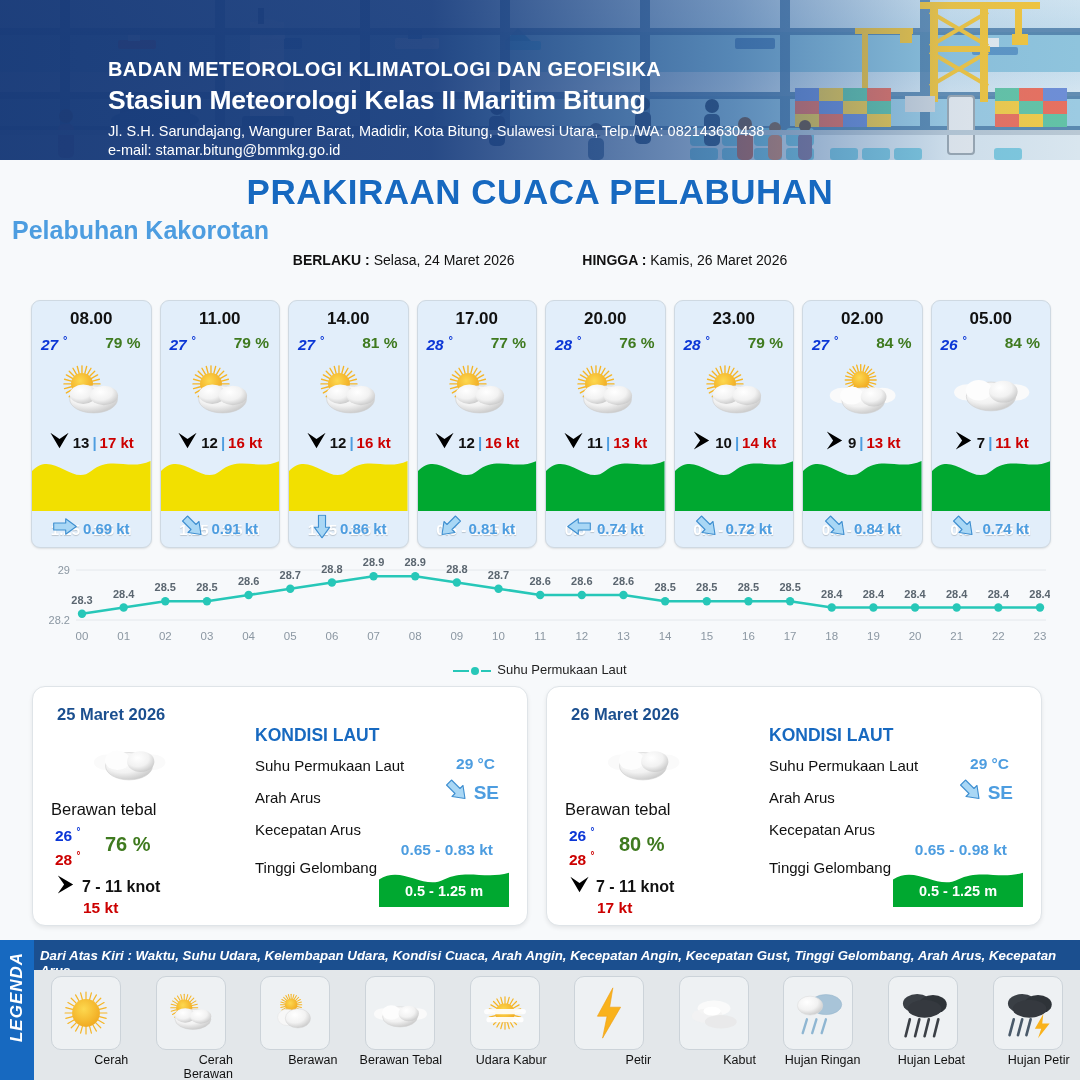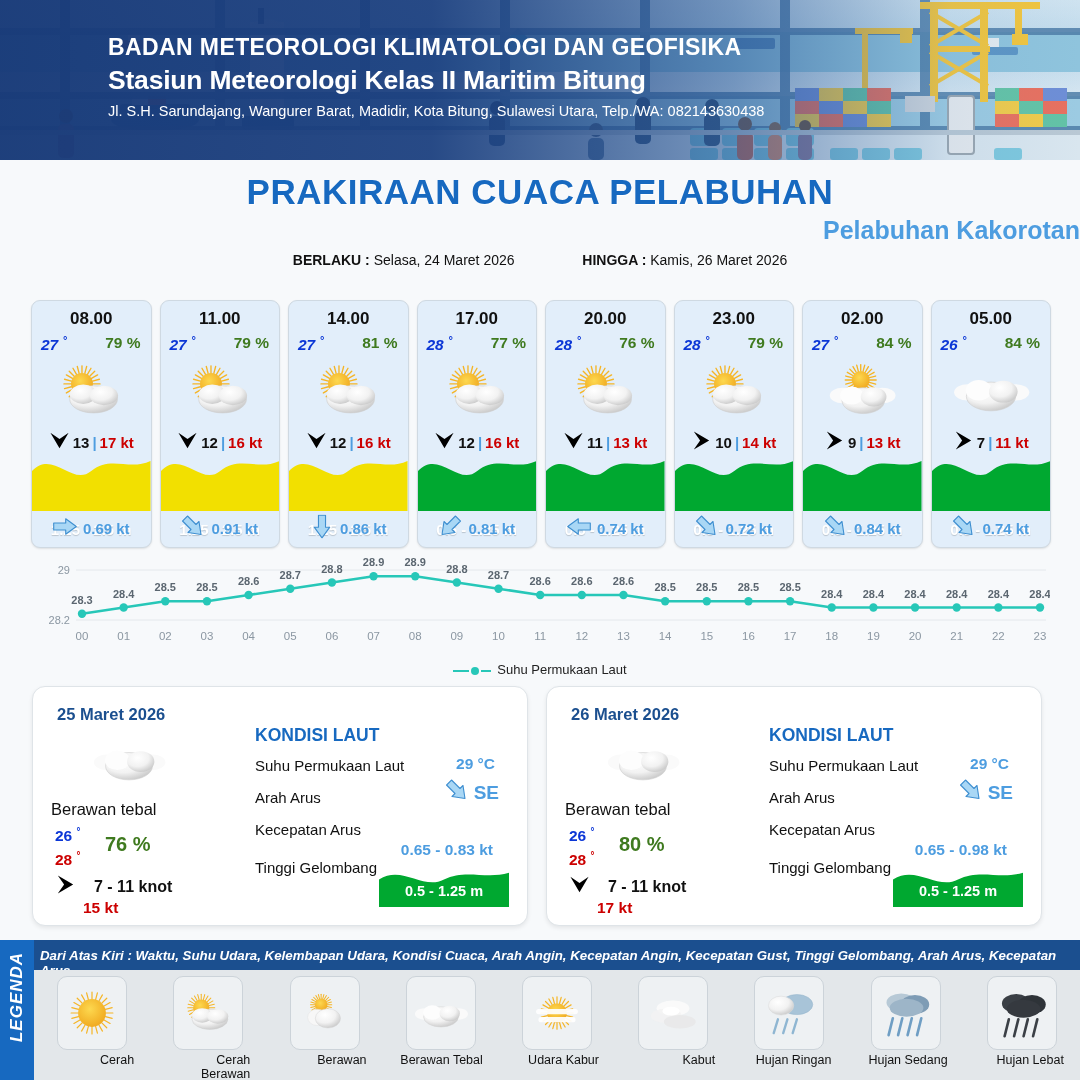--- a/index.html
+++ b/index.html
@@ -21,34 +21,34 @@
     background:linear-gradient(90deg, rgba(24,58,120,.97) 0%, rgba(26,62,126,.93) 40%, rgba(40,86,150,.55) 68%, rgba(90,140,190,.10) 88%, rgba(255,255,255,0) 100%);
   }
   .logo-circle {
     position:absolute; left:8px; top:28px; width:86px; height:110px;
     background:#fff; border-radius:50px; display:flex; flex-direction:column;
     align-items:center; justify-content:center;
   }
   .logo-badge { width:58px; height:58px; position:relative; }
   .logo-word { font-size:15px; font-weight:bold; color:#111; letter-spacing:.3px; margin-top:2px; }
   .hdr-text { position:absolute; left:108px; top:34px; color:#fff; }
-  .hdr-line1 { font-size:23px; font-weight:bold; letter-spacing:.4px; }
+  .hdr-line1 { font-size:20px; font-weight:bold; letter-spacing:.4px;margin-top:24px; }
   .hdr-line2 { font-size:26.5px; font-weight:bold; margin-top:4px; letter-spacing:-.2px; }
   .hdr-line3 { font-size:14.5px; margin-top:7px; }
   .hdr-line4 { font-size:14.5px; margin-top:3px; }
 
   
   .title-main {
     position:absolute; left:0; top:172px; width:1080px; text-align:center;
     font-size:35px; font-weight:bold; color:#1769c0; letter-spacing:.5px;
     text-shadow:1px 1px 0 rgba(255,255,255,.9);
   }
   .title-sub {
-    position:absolute; left:0; top:216px; width:1080px; text-align:right;
-    font-size:25px; font-weight:bold; color:#4d9de0;
+    position:absolute; left:0; top:216px; width:1080px; text-align:left;
+    font-size:25px; font-weight:bold; color:#4d9de0;padding-left:12px;
   }
   .valid-row { position:absolute; left:0; top:252px; width:1080px; text-align:center; font-size:14px; color:#111; }
   .valid-row b { font-weight:bold; }
   .valid-gap { display:inline-block; width:60px; }
 
   .date-label {
     position:absolute; left:33px; top:277px; font-size:17px;
     font-weight:bold; color:#8b5cf6;margin-top:36px;
   }
 
@@ -85,21 +85,21 @@
   .daily { position:absolute; top:686px; width:496px; height:240px; background:#fff; border:1px solid #dfe4e8; border-radius:13px; box-shadow:0 2px 4px rgba(0,0,0,.08); }
   .daily-l { left:32px; }
   .daily-r { left:546px; }
   .d-date { position:absolute; left:24px; top:18px; font-size:16.5px; font-weight:bold; color:#1b4f8f; }
   .d-icon { position:absolute; left:54px; top:48px; width:84px; height:52px; }
   .d-cond { position:absolute; left:18px; top:113px; font-size:16.5px; color:#111; }
   .d-tmin { position:absolute; left:22px; top:139px; font-size:15.5px; font-weight:bold; color:#0b36d6; }
   .d-tmax { position:absolute; left:22px; top:163px; font-size:15.5px; font-weight:bold; color:#cc0000; }
   .d-tmin small, .d-tmax small { font-size:10px; vertical-align:super; }
   .d-hum { position:absolute; left:72px; top:146px; font-size:20px; font-weight:bold; color:#3f7a1f; }
-  .d-windrow { position:absolute; left:22px; top:188px; display:flex; align-items:center; gap:18px; font-size:16px; font-weight:bold; color:#111; }
+  .d-windrow { position:absolute; left:22px; top:188px; display:flex; align-items:center; gap:6px; font-size:16px; font-weight:bold; color:#111; }
   .d-gust { position:absolute; left:50px; top:212px; font-size:15.5px; font-weight:bold; color:#cc0000; }
   .d-seatitle { position:absolute; left:222px; top:38px; font-size:17.5px; font-weight:bold; color:#1769c0; }
   .d-row { position:absolute; left:222px; font-size:15px; color:#111; }
   .d-val { position:absolute; font-size:15.5px; font-weight:bold; color:#4d9de0; }
   .d-wave { position:absolute; right:18px; bottom:18px; width:130px; height:48px; }
   .d-wave-lbl { position:absolute; right:18px; bottom:26px; width:130px; text-align:center; font-size:14.5px; font-weight:bold; color:#fff; }
 
   
   .legenda { position:absolute; left:0; top:940px; width:1080px; height:140px; background:#fff; }
   .legenda-blue { position:absolute; left:0; top:0; width:1080px; height:140px; background:#1b4f8f; }
@@ -254,20 +254,21 @@
     <rect x="0" y="130" width="1080" height="5" fill="#b9c8d4"></rect>
   </svg>
 
   <div class="hdr-overlay"></div>
 
 
   <div class="hdr-text">
     <div class="hdr-line1">BADAN METEOROLOGI KLIMATOLOGI DAN GEOFISIKA</div>
     <div class="hdr-line2">Stasiun Meteorologi Kelas II Maritim Bitung</div>
     <div class="hdr-line3">Jl. S.H. Sarundajang, Wangurer Barat, Madidir, Kota Bitung, Sulawesi Utara, Telp./WA: 082143630438</div>
+    <div class="hdr-line4">e-mail: stamar.bitung@bmmkg.go.id</div>
   </div>
 </div>
 
 <div class="title-main">PRAKIRAAN CUACA PELABUHAN</div>
 <div class="title-sub">Pelabuhan Kakorotan</div>
 <div class="valid-row">
   <b>BERLAKU :</b>
   <span>Selasa, 24 Maret 2026</span>
   <span class="valid-gap"></span>
   <b>HINGGA :</b>
@@ -1209,20 +1210,28 @@
       <g fill="#ffffff" opacity=".92">
         <rect x="14" y="38" width="72" height="9" rx="4.5"></rect>
         <rect x="18" y="52" width="64" height="9" rx="4.5"></rect>
       </g>
           </svg>
         </div>
     <div class="leg-lbl">Udara Kabur</div>
       </div>
       <div class="leg-item">
         <div class="leg-tile">
+          <svg viewBox="0 0 60 90" width="58" height="58">
+      <polygon points="36,6 12,50 27,50 20,84 48,36 31,36" fill="#f9b21c" stroke="#f0a015" stroke-width="1"></polygon>
+          </svg>
+        </div>
+    <div class="leg-lbl">Petir</div>
+      </div>
+      <div class="leg-item">
+        <div class="leg-tile">
           <svg viewBox="0 0 120 80" width="58" height="58">
             <defs>
     <radialGradient id="cgL6" cx="38%" cy="32%" r="72%">
       <stop offset="0%" stop-color="#ffffff"></stop>
                 <stop offset="58%" stop-color="#f2f2f2"></stop>
                 <stop offset="100%" stop-color="#c9c9c9"></stop>
     </radialGradient>
     <radialGradient id="sgL6" cx="42%" cy="36%" r="68%">
       <stop offset="0%" stop-color="#fdd84f"></stop>
                 <stop offset="100%" stop-color="#f0a81e"></stop>
@@ -1253,47 +1262,47 @@
       <ellipse cx="70" cy="34" rx="30" ry="19" fill="#a8c4d8" stroke="#93b4cc"></ellipse>
       <ellipse cx="40" cy="36" rx="24" ry="18" fill="url(#cgL7)" stroke="#dadada"></ellipse>
       <g stroke="#8fb6d2" stroke-width="4.5" stroke-linecap="round">
         <line x1="34" y1="62" x2="26" y2="88"></line>
               <line x1="52" y1="62" x2="44" y2="88"></line>
         <line x1="70" y1="62" x2="62" y2="88"></line>
             </g>
           </svg>
         </div>
     <div class="leg-lbl">Hujan Ringan</div>
-      </div>
-      <div class="leg-item">
-        <div class="leg-tile">
-          <svg viewBox="0 0 110 100" width="58" height="58">
-      <ellipse cx="46" cy="30" rx="28" ry="17" fill="#b7c9d6"></ellipse>
-      <ellipse cx="72" cy="34" rx="27" ry="18" fill="#7e9cb5"></ellipse>
-      <ellipse cx="56" cy="40" rx="32" ry="17" fill="#9db5c8"></ellipse>
-      <g stroke="#6f9ec4" stroke-width="5" stroke-linecap="round">
-        <line x1="30" y1="60" x2="22" y2="92"></line>
-              <line x1="48" y1="60" x2="40" y2="92"></line>
-        <line x1="66" y1="60" x2="58" y2="92"></line>
-              <line x1="84" y1="60" x2="76" y2="92"></line>
-            </g>
-          </svg>
-        </div>
-    <div class="leg-lbl">Hujan Sedang</div>
       </div>
       <div class="leg-item">
         <div class="leg-tile">
           <svg viewBox="0 0 110 100" width="58" height="58">
       <ellipse cx="44" cy="32" rx="27" ry="18" fill="#3a3f45"></ellipse>
       <ellipse cx="74" cy="34" rx="26" ry="18" fill="#2e3338"></ellipse>
       <ellipse cx="58" cy="42" rx="32" ry="17" fill="#35393f"></ellipse>
       <g stroke="#3b4046" stroke-width="5" stroke-linecap="round">
         <line x1="30" y1="62" x2="22" y2="94"></line>
               <line x1="48" y1="62" x2="40" y2="94"></line>
         <line x1="66" y1="62" x2="58" y2="94"></line>
               <line x1="84" y1="62" x2="76" y2="94"></line>
             </g>
           </svg>
         </div>
     <div class="leg-lbl">Hujan Lebat</div>
       </div>
+      <div class="leg-item">
+        <div class="leg-tile">
+          <svg viewBox="0 0 110 100" width="58" height="58">
+      <ellipse cx="44" cy="32" rx="27" ry="18" fill="#3a3f45"></ellipse>
+      <ellipse cx="74" cy="34" rx="26" ry="18" fill="#2e3338"></ellipse>
+      <ellipse cx="58" cy="42" rx="32" ry="17" fill="#35393f"></ellipse>
+      <g stroke="#4a5a6a" stroke-width="5" stroke-linecap="round">
+        <line x1="28" y1="62" x2="20" y2="92"></line>
+              <line x1="44" y1="62" x2="36" y2="92"></line>
+        <line x1="60" y1="62" x2="52" y2="92"></line>
+            </g>
+      <polygon points="84,52 68,80 80,80 74,98 96,70 82,70" fill="#f9b21c"></polygon>
+          </svg>
+        </div>
+    <div class="leg-lbl">Hujan Petir</div>
+      </div>
     </div>
 </div>
 
 </body></html>

